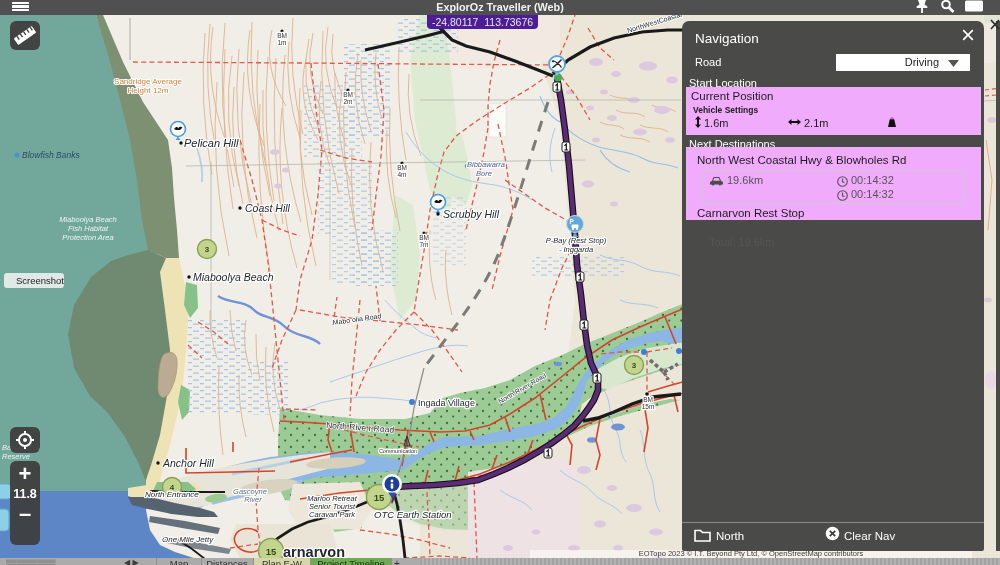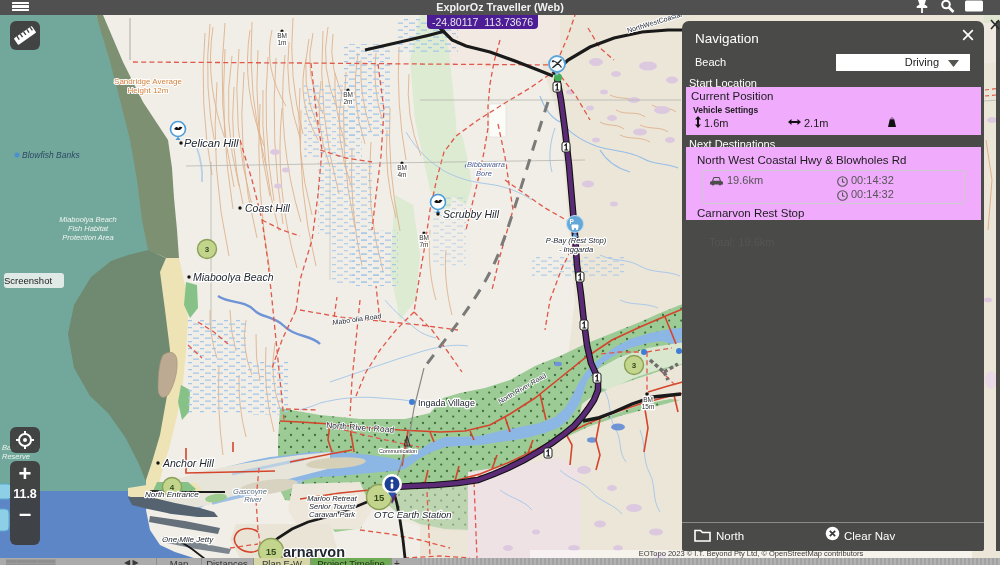--- a/index.html
+++ b/index.html
@@ -12,21 +12,21 @@
   #burger{position:absolute;left:12px;top:2px;width:17px;height:11px;}
   #burger div{height:2.4px;background:#fff;margin-bottom:1.1px;border-radius:0.5px;}
   #title{position:absolute;left:0;top:0;width:100%;text-align:center;color:#f2f2f2;
          font-size:10.8px;line-height:14px;font-weight:bold;}
   #coordbox{position:absolute;left:427px;top:15px;width:111px;height:14px;background:#4c1d95;
             border-radius:0 0 4px 4px;z-index:29;color:#e8e8e8;font-size:10.5px;text-align:center;line-height:14px;}
   
   .dbtn{position:absolute;background:#3d3d3dee;border-radius:6px;z-index:20;}
   #ruler{left:10px;top:21px;width:30px;height:29px;}
   #shot{position:absolute;left:4px;top:273px;width:60px;height:15px;background:#dfe9e5;border-radius:3px;
-        color:#222;font-size:9.5px;line-height:15px;text-align:left;z-index:20;}
+        color:#222;font-size:9.5px;line-height:15px;text-align:right;z-index:20;}
   #gpsbtn{left:10px;top:427px;width:30px;height:26px;}
   #zoomstack{left:10px;top:461px;width:30px;height:84px;color:#fff;text-align:center;}
   
   #panel{position:absolute;left:682px;top:21px;width:302px;height:530px;background:#4a4a48;
          border-radius:7px 7px 2px 2px;z-index:25;color:#fff;}
   #panel2{position:absolute;left:996px;top:21px;width:4px;height:530px;background:#4a4a48;z-index:25;}
   .whitebox{background:#f0abfc;color:#1c1c1c;position:absolute;left:4px;width:295px;}
   
   #tabbar{position:absolute;left:0;top:558px;width:1000px;height:7px;background:#ababab;z-index:30;}
   #attrib{position:absolute;left:530px;top:550px;width:442px;height:8px;background:rgba(255,255,255,0.5);
@@ -566,21 +566,21 @@
   <div style="font-size:22px;line-height:25px;font-weight:bold;">+</div>
   <div style="font-size:12.5px;line-height:16px;font-weight:bold;">11.8</div>
   <div style="font-size:22px;line-height:24px;font-weight:bold;">–</div>
 </div>
 
 <div id="panel">
   <div style="position:absolute;left:13px;top:10px;font-size:13.5px;font-weight:normal;">Navigation</div>
   <svg style="position:absolute;left:280px;top:8px" width="12" height="12" viewBox="0 0 12 12">
     <path d="M1.2 1.2 L10.8 10.8 M10.8 1.2 L1.2 10.8" stroke="#fff" stroke-width="1.7"></path>
   </svg>
-  <div style="position:absolute;left:13px;top:35px;font-size:11px;">Beach</div>
+  <div style="position:absolute;left:13px;top:35px;font-size:11px;">Road</div>
   <div style="position:absolute;left:154px;top:33px;width:134px;height:17px;background:#fff;color:#222;">
     <span style="position:absolute;right:31px;top:2px;font-size:11px;">Driving</span>
     <svg style="position:absolute;right:11px;top:5.5px" width="11" height="7" viewBox="0 0 11 7">
         <path d="M0 0 h11 l-5.5 7 z" fill="#55554f"></path>
       </svg>
   </div>
   <div style="position:absolute;left:7px;top:56px;font-size:11px;">Start Location</div>
   <div class="whitebox" style="top:65.5px;height:48px;">
     <div style="position:absolute;left:5px;top:3px;font-size:11.5px;">Current Position</div>
     <div style="position:absolute;left:7px;top:18px;font-size:8.5px;font-weight:bold;">Vehicle Settings</div>

